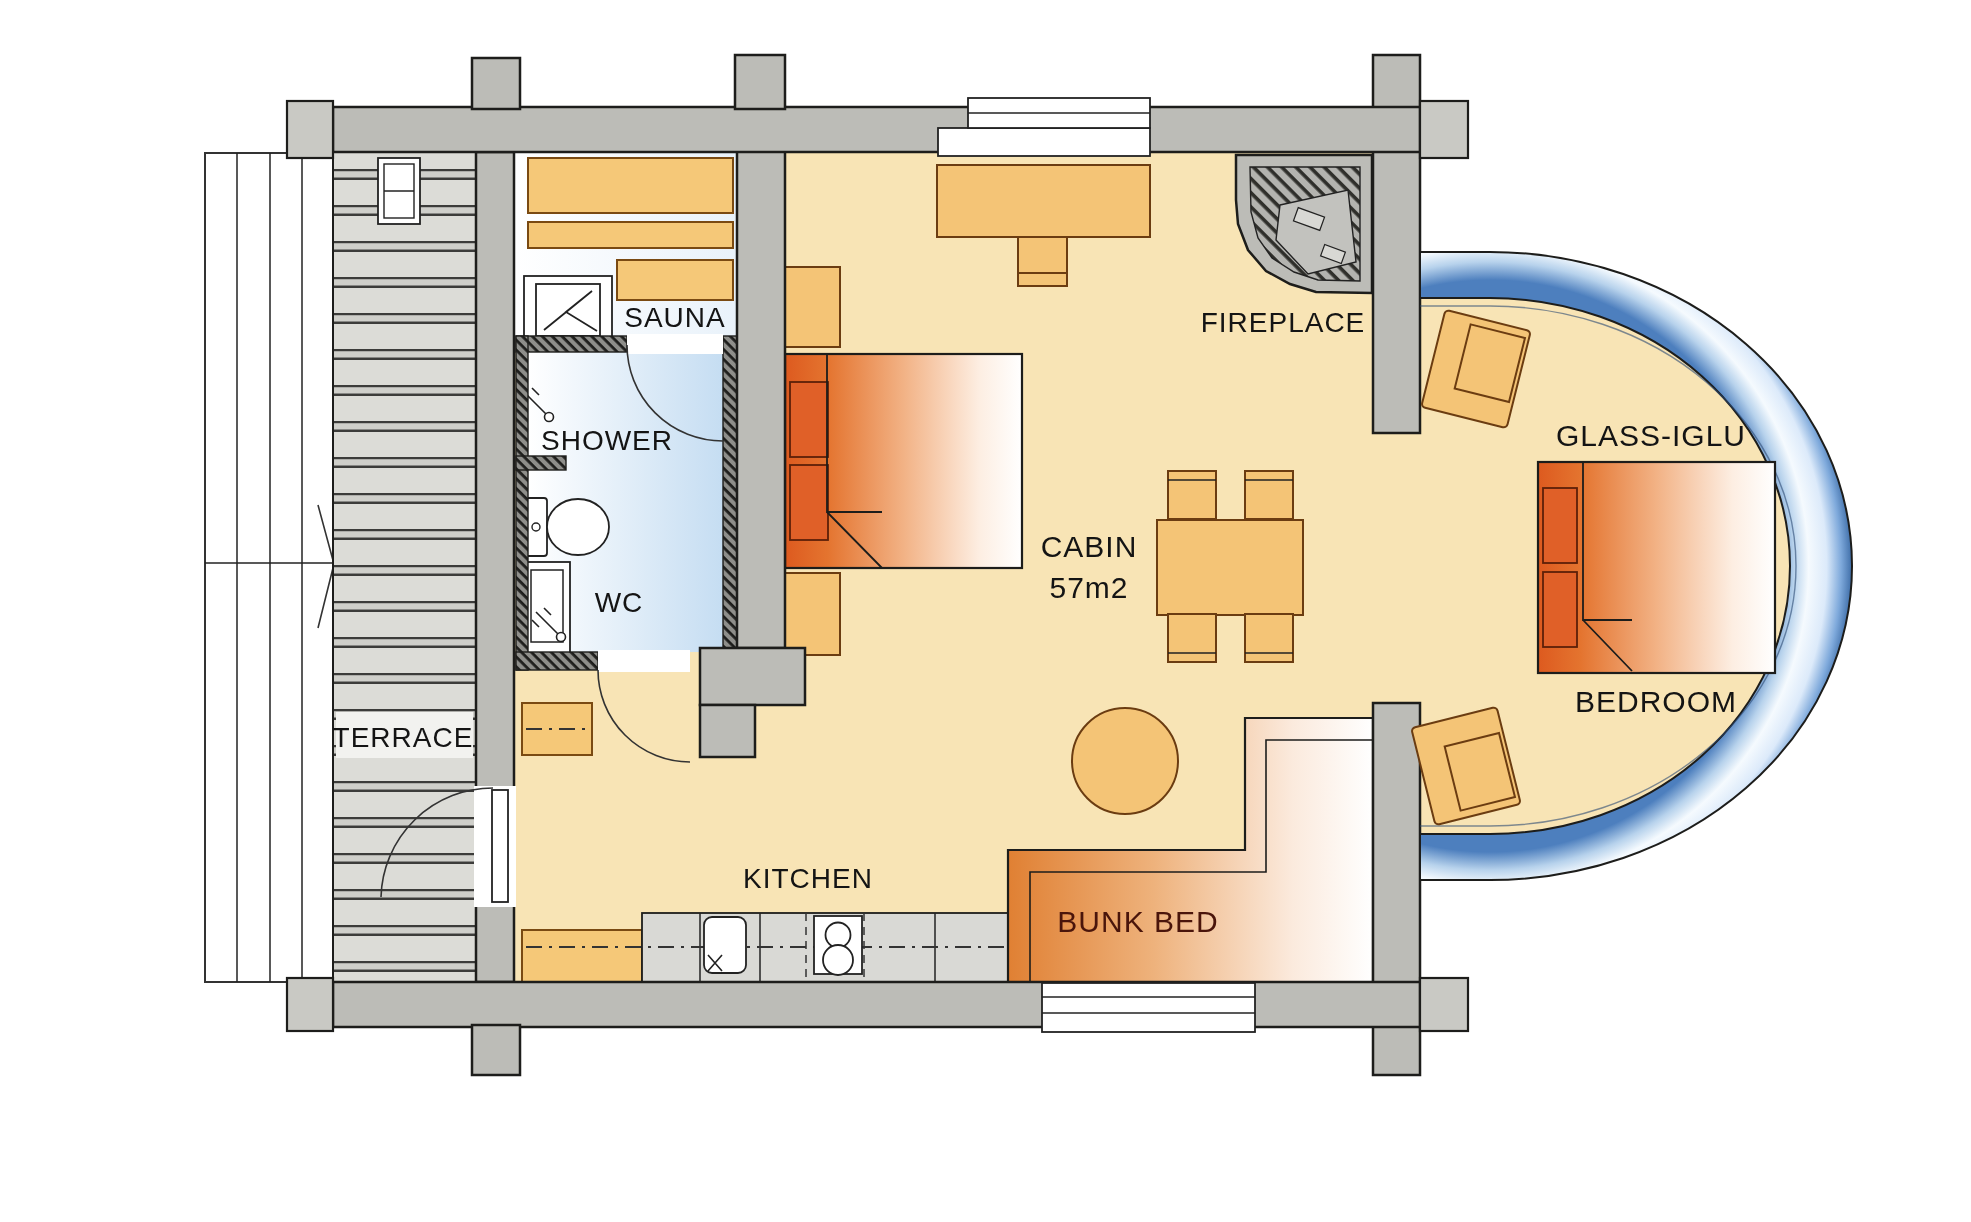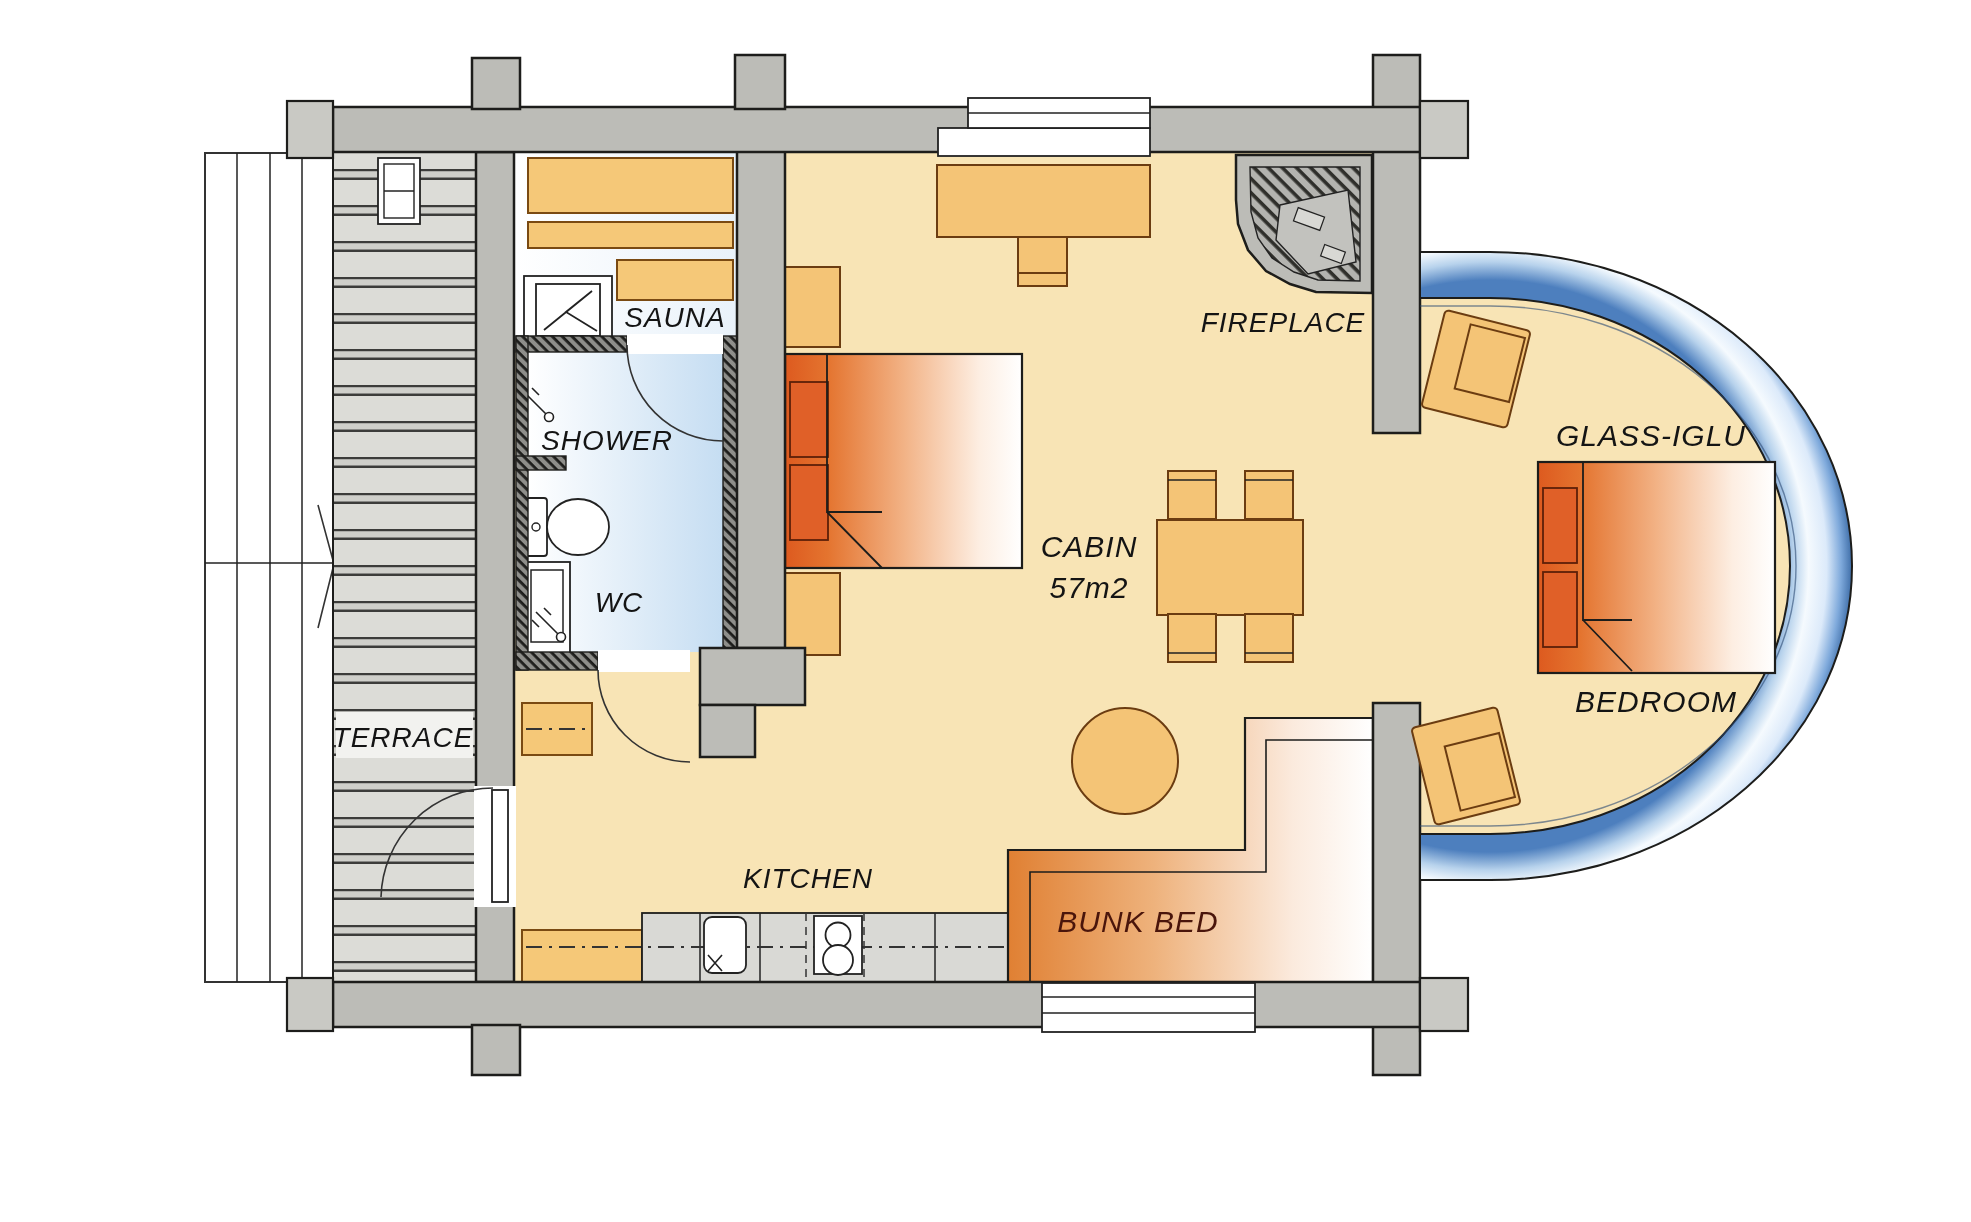--- a/index.html
+++ b/index.html
@@ -1,16 +1,16 @@
 <!DOCTYPE html>
 <html style="--wall: #bcbcb7; --wallcap: #c9c9c4; --outline: #1d1d1b; --floor: #f8e4b5; --terraceplank: #dcdcd7; --counter: #d9d9d5; --furniture: #f4c476; --benchwood: #f5c878; --bathroomblue: #cfe4f5; --glassblue: #4d7fbe; --bedorange: #df5c20; --bunktext: #4a150b; --label: #141414;"><head>
 <meta charset="utf-8">
 <style>
   html,body{margin:0;padding:0;background:#ffffff;}
-  .stage{position:relative;width:1971px;height:1222px;background:#fff;overflow:hidden;font-style:italic;}
+  .stage{position:relative;width:1971px;height:1222px;background:#fff;overflow:hidden;}
   svg{display:block;}
   .lbl{font-family:"Liberation Sans",sans-serif;fill:var(--label);letter-spacing:1px;}
   .lbl28{font-size:28px;}
   .lbl30{font-size:30px;}
   .bunklbl{fill:var(--bunktext);}
   .wall{fill:var(--wall);stroke:var(--outline);stroke-width:2.5;}
   .wallcap{fill:var(--wallcap);stroke:var(--outline);stroke-width:2.2;}
   .floor{fill:var(--floor);}
   .furn{fill:var(--furniture);stroke:#6b3c11;stroke-width:2;}
   .bench{fill:var(--benchwood);stroke:#7a4a12;stroke-width:2;}

